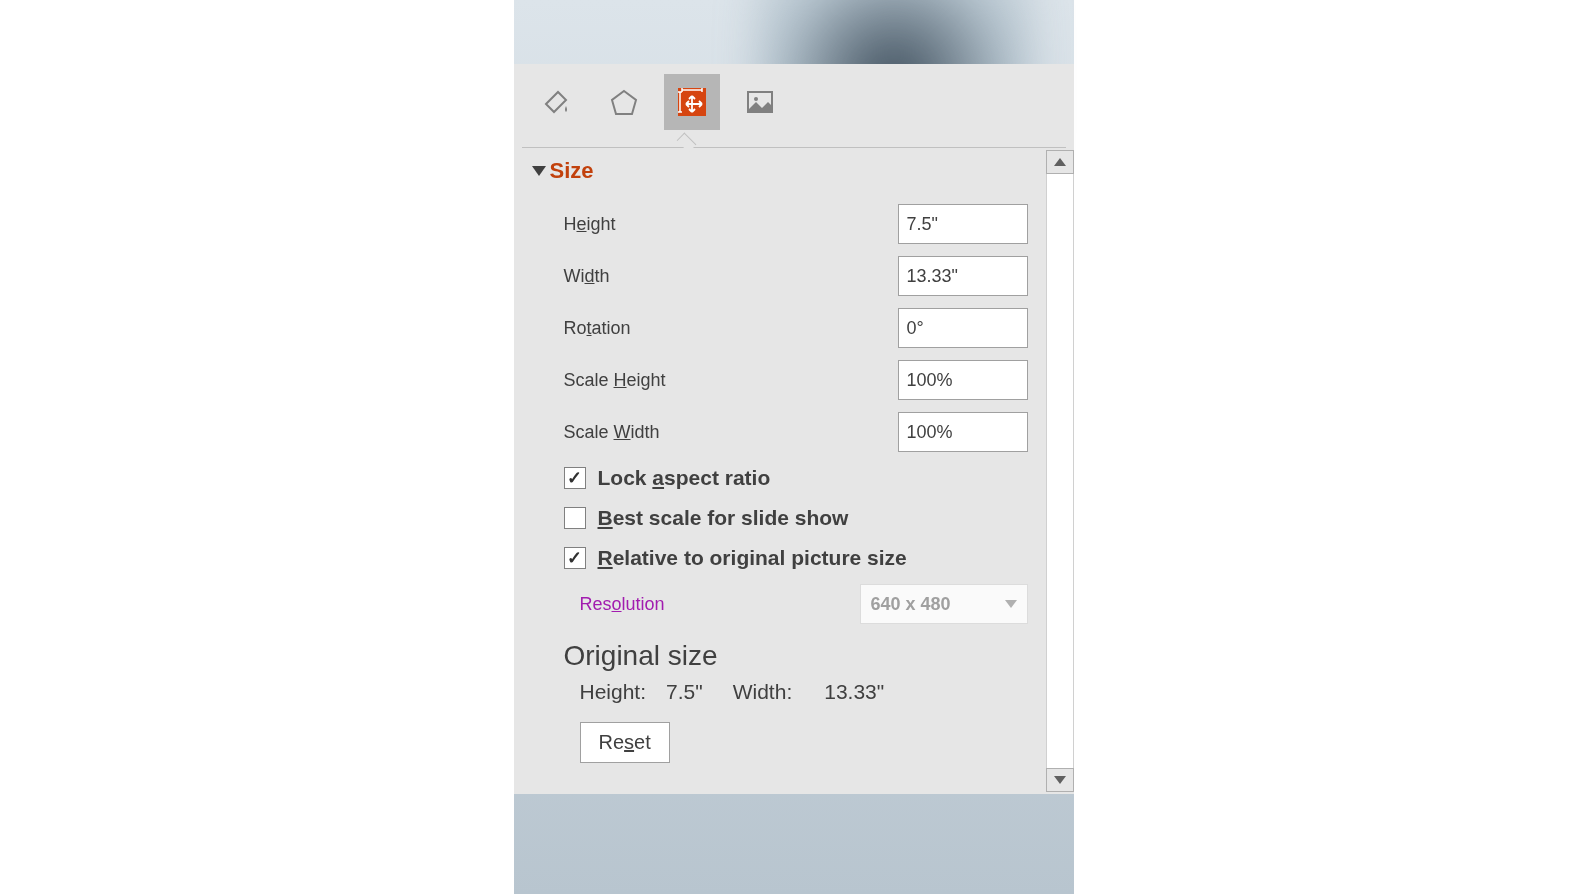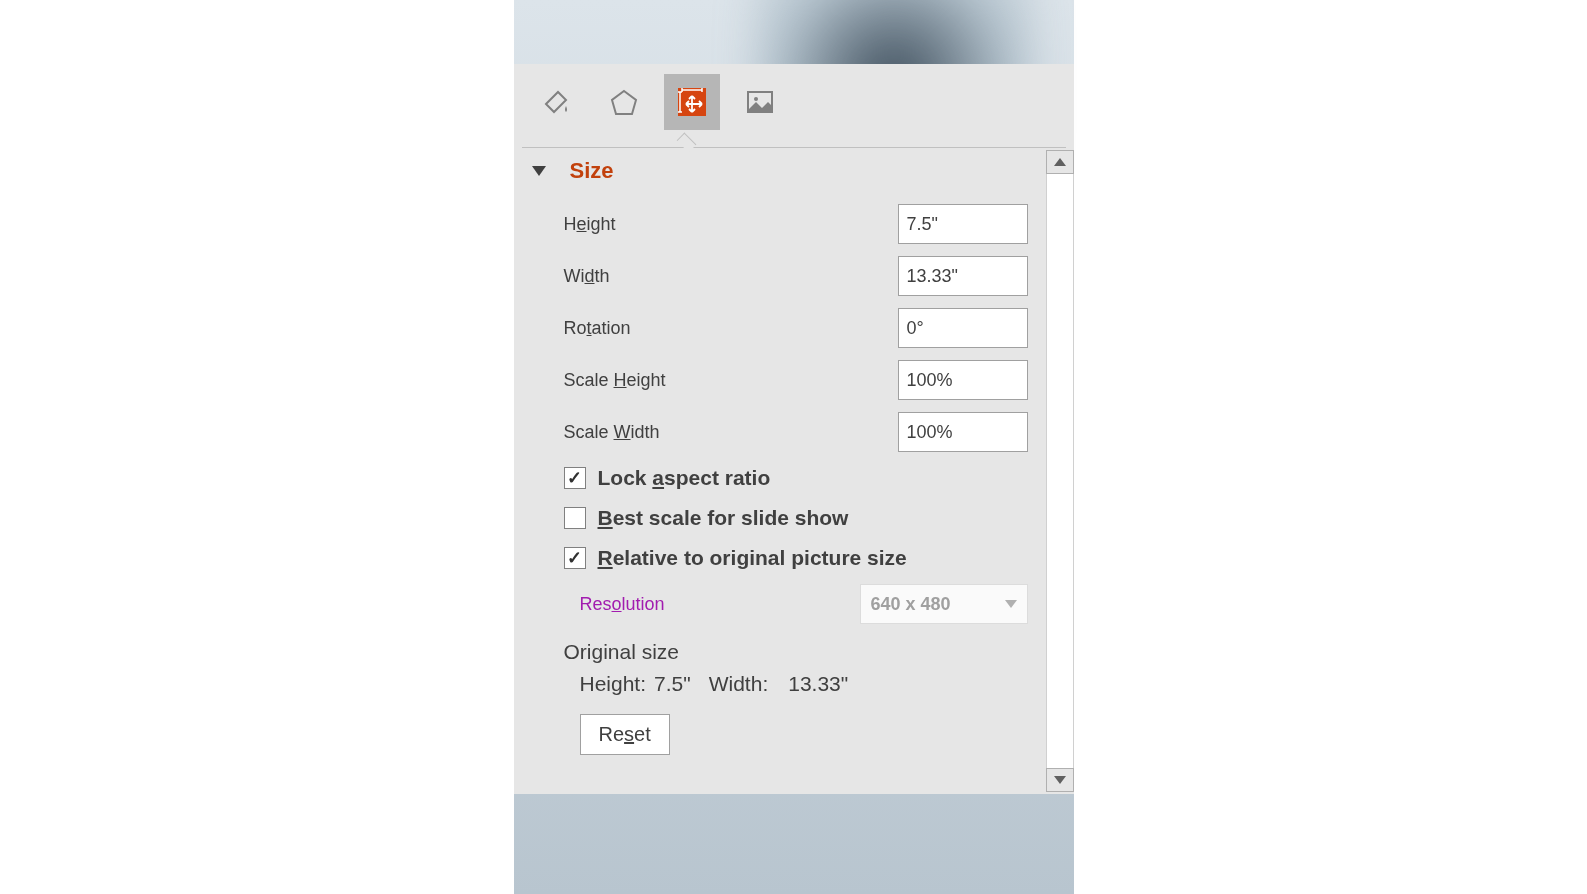--- a/index.html
+++ b/index.html
@@ -80,21 +80,21 @@
       position: relative;
     }
     .scroll-content {
       flex: 1;
       padding: 10px 18px 10px 18px;
       overflow: hidden;
     }
     .section-header {
       display: flex;
       align-items: center;
-      gap: 24px;
+      gap: 4px;
       cursor: pointer;
       margin-bottom: 14px;
     }
     .caret {
       width: 0; height: 0;
       border-left: 7px solid transparent;
       border-right: 7px solid transparent;
       border-top: 10px solid #404040;
     }
     .section-title {
@@ -180,30 +180,30 @@
       font-size: 18px;
       font-weight: bold;
     }
     .dd-arrow {
       width: 0; height: 0;
       border-left: 6px solid transparent;
       border-right: 6px solid transparent;
       border-top: 8px solid #b0b0b0;
     }
     .orig-header {
-      font-size: 21px;
+      font-size: 28px;
       color: #404040;
       padding: 10px 0 4px 32px;
     }
     .orig-vals {
       font-size: 21px;
       color: #404040;
       padding: 4px 0 10px 48px;
       display: flex;
-      gap: 8px;
+      gap: 20px;
     }
     .reset-btn {
       margin: 8px 16px 0 48px;
       padding: 8px 18px;
       background: #ffffff;
       border: 1px solid #a0a0a0;
       font-size: 20px;
       color: #404040;
       cursor: pointer;
     }

